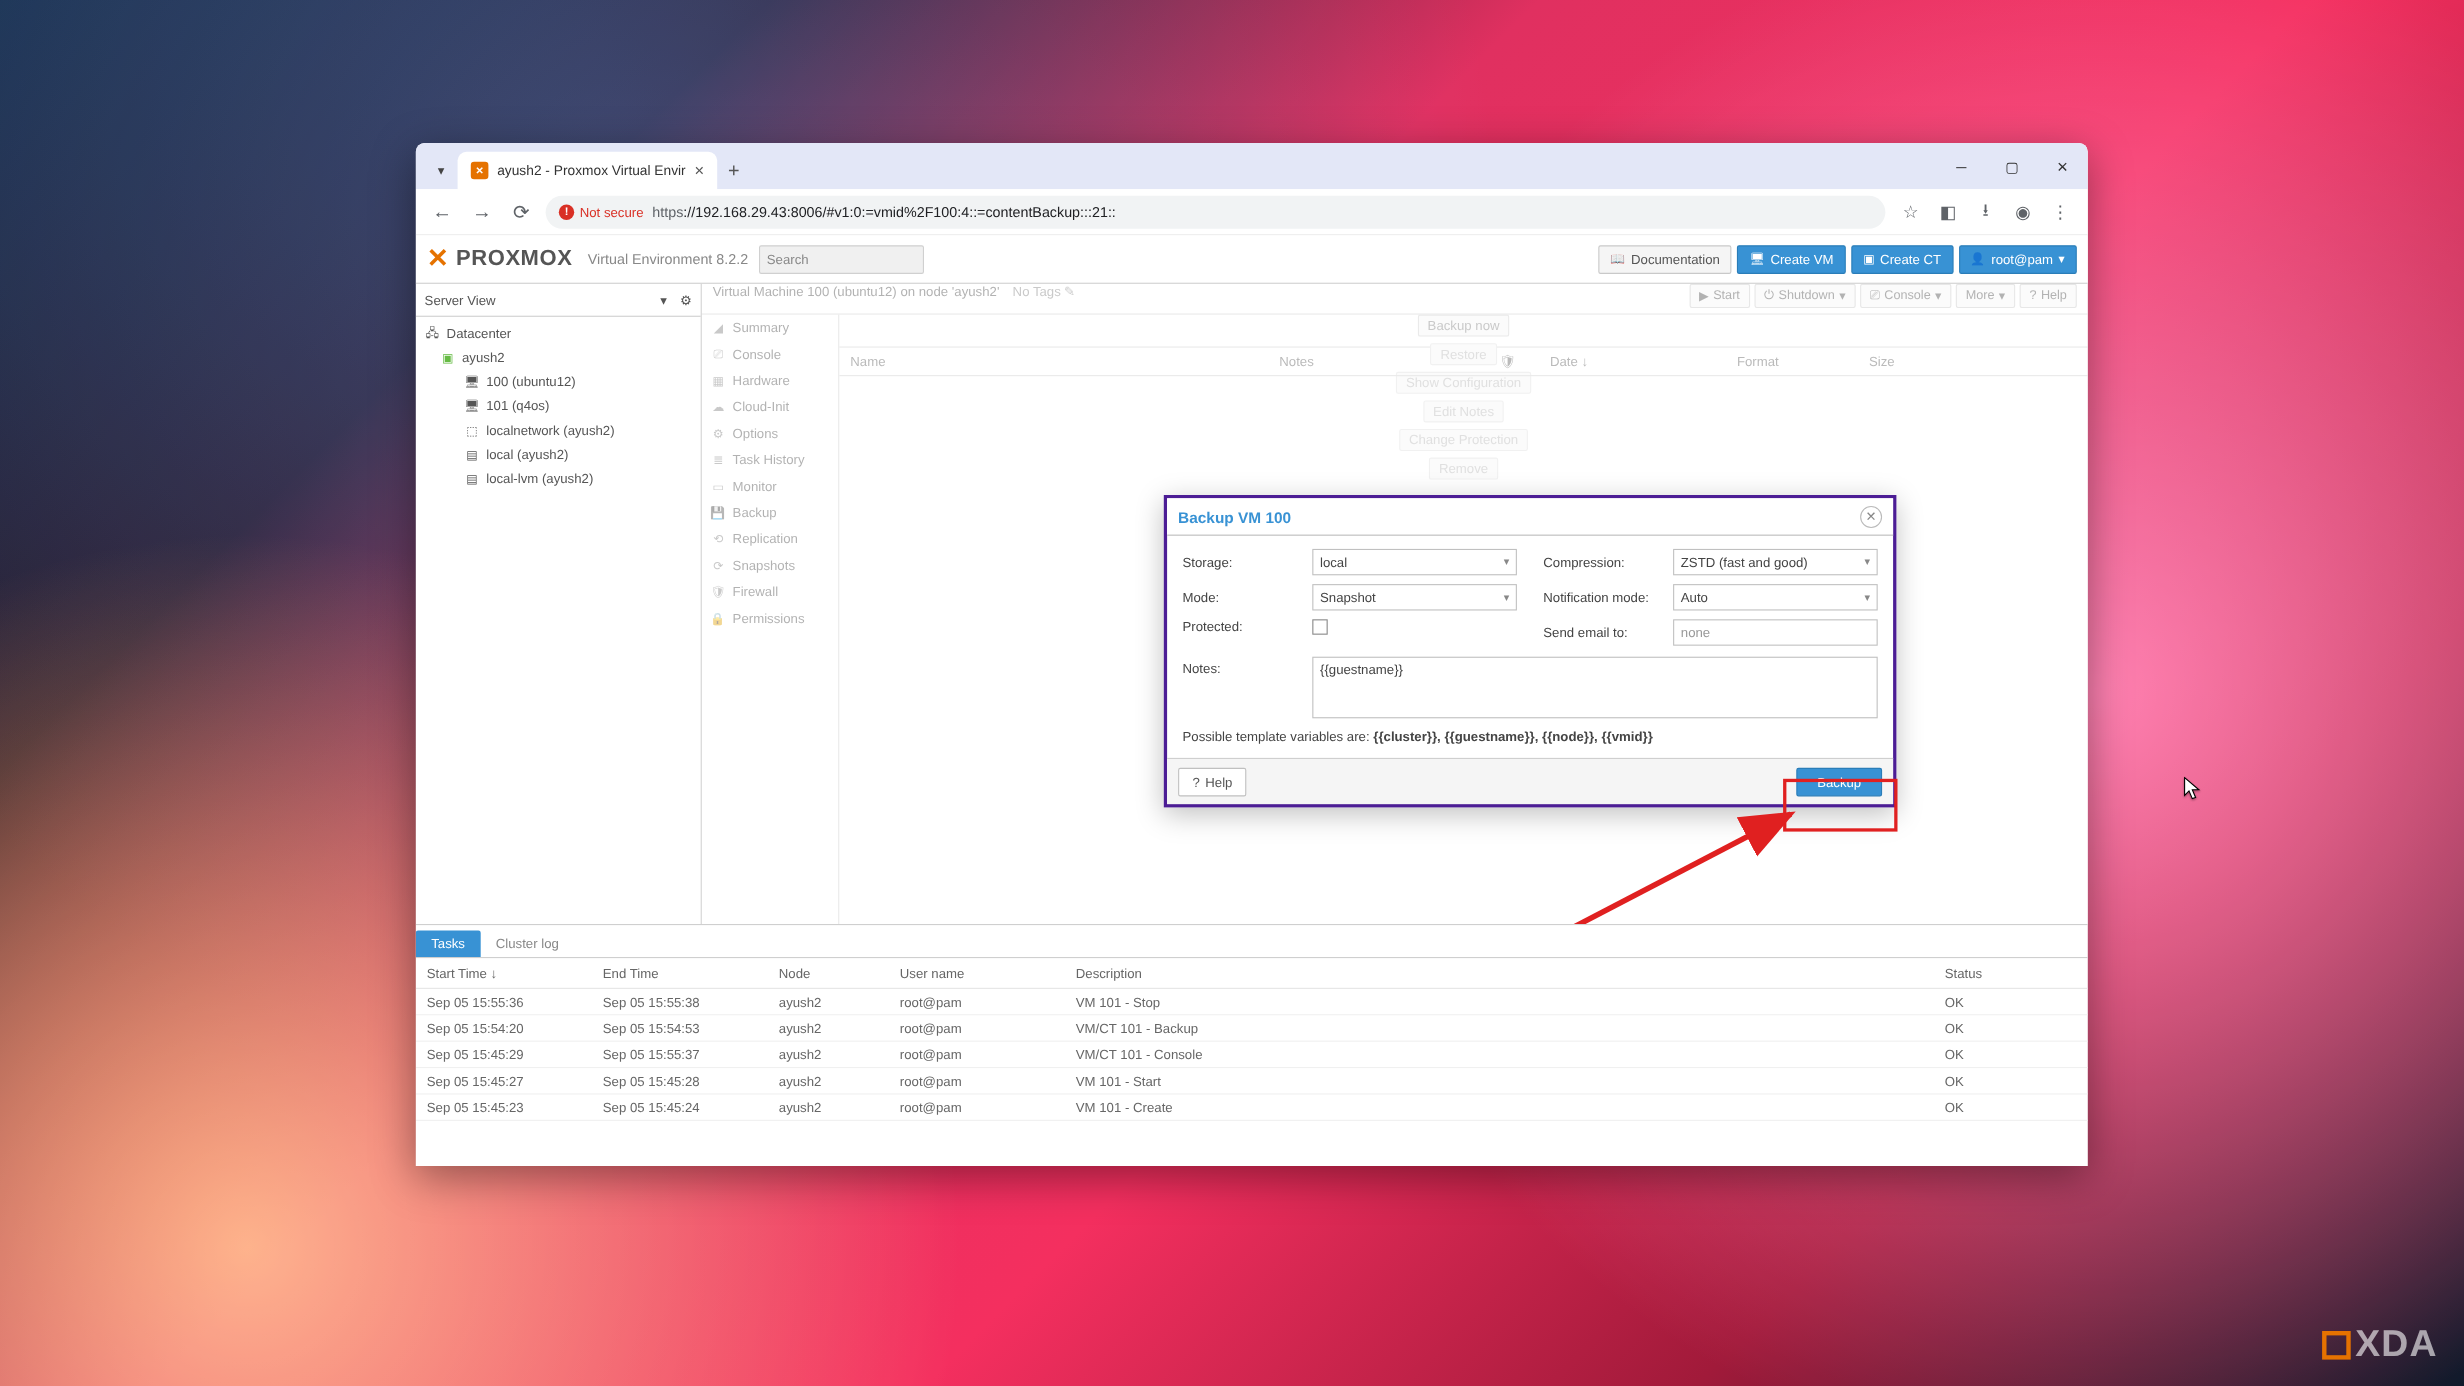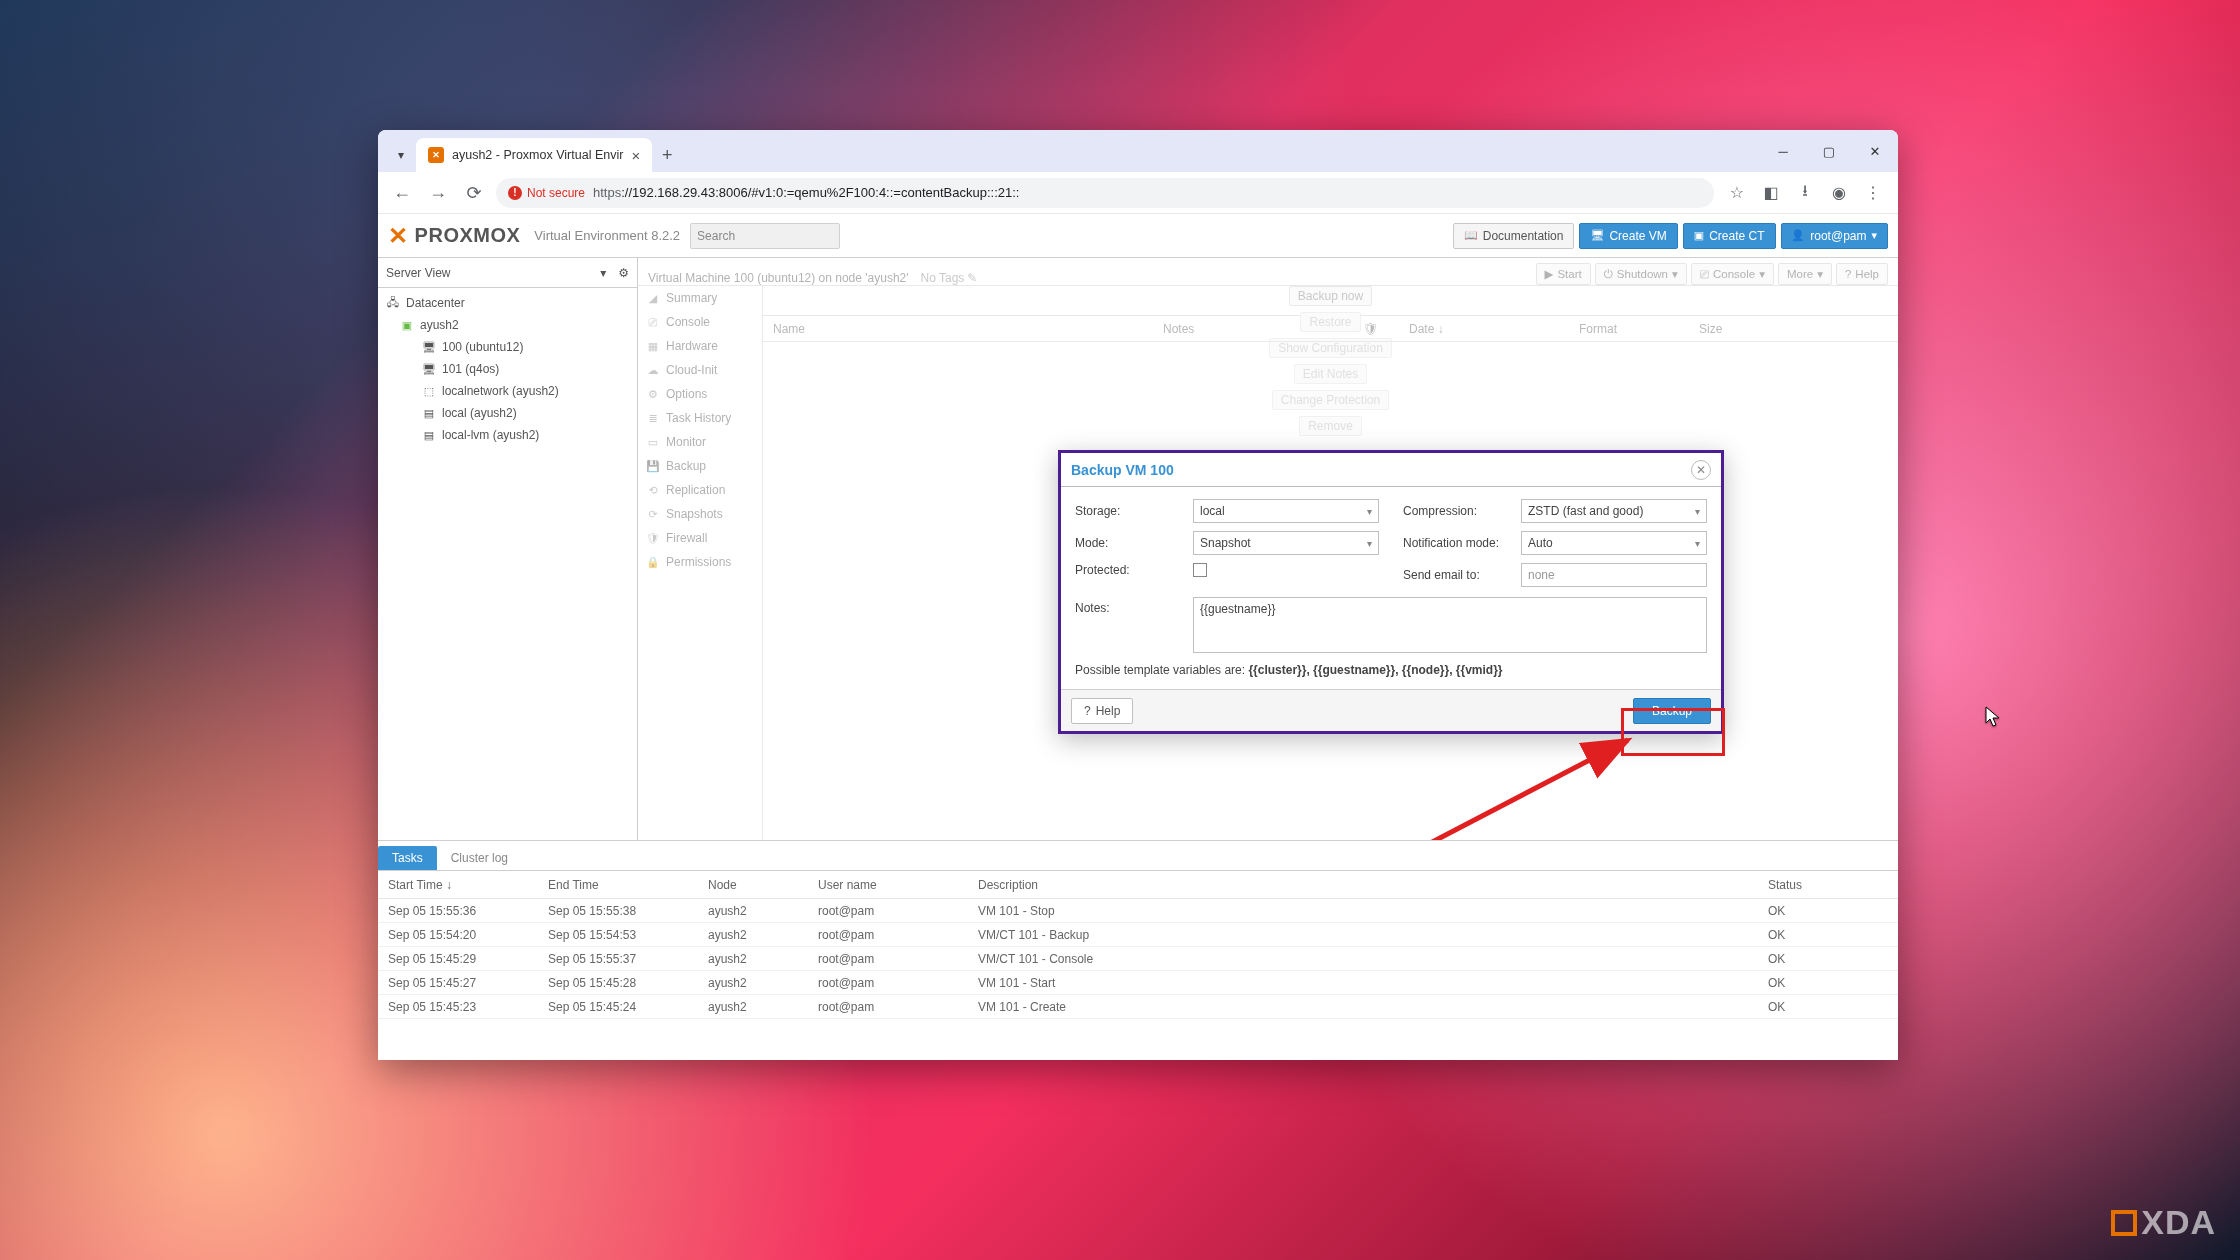--- a/index.html
+++ b/index.html
@@ -42,21 +42,21 @@
 .pve-body { flex:1; display:flex; overflow:hidden; }
 .pve-side { width:260px; border-right:1px solid #cfcfcf; display:flex; flex-direction:column; }
 .pve-side-head { height:30px; border-bottom:1px solid #cfcfcf; display:flex; align-items:center; padding:0 8px; font-size:12px; color:#555; gap:6px; }
 .pve-tree { padding: 4px 0; font-size:12px; color:#555; }
 .tree-item { display:flex; align-items:center; padding: 4px 8px; gap:6px; cursor:pointer; }
 .tree-item.l1 { padding-left: 22px; }
 .tree-item.l2 { padding-left: 44px; }
 .tree-icon { width:14px; height:14px; display:flex; align-items:center; justify-content:center; font-size:11px; }
 
 .pve-main { flex:1; display:flex; flex-direction:column; position:relative; }
-.pve-main-head { height:28px; border-bottom:1px solid #cfcfcf; display:flex; align-items:flex-end; padding: 0 10px; font-size:12px; color:#555; gap:12px; }
+.pve-main-head { height:28px; border-bottom:1px solid #cfcfcf; display:flex; align-items:flex-start; padding: 0 10px; font-size:12px; color:#555; gap:12px; }
 .pve-main-head .tag { color:#888; display:flex; align-items:center; gap:3px; }
 .pve-main-head-right { margin-left:auto; display:flex; gap:4px; }
 .pve-main-head-right .b { height:22px; padding:0 8px; display:flex; align-items:center; gap:4px; font-size:11.5px; border:1px solid #c9c9c9; background:#f5f5f5; border-radius:2px; color:#555; cursor:pointer; }
 
 .pve-content { flex:1; display:flex; }
 .pve-menu { width:125px; border-right:1px solid #cfcfcf; font-size:12px; color:#555; }
 .menu-item { display:flex; align-items:center; padding: 5px 8px; gap:6px; cursor:pointer; }
 .menu-item .mi { width:14px; text-align:center; color:#888; font-size:11px; }
 
 .pve-grid { flex:1; display:flex; flex-direction:column; }
@@ -135,21 +135,21 @@
   <div class="toolbar">
     <div class="navbtn">←</div>
     <div class="navbtn">→</div>
     <div class="navbtn">⟳</div>
     <div class="addrbar">
       <span class="insecure">
         <span class="insecure-icon">!</span>
         <span>Not secure</span>
       </span>
       <span>
-        <span class="url-https">https</span><span class="url-rest">://192.168.29.43:8006/#v1:0:=qemu%2F100:4::=contentBackup:::21::</span>
+        <span class="url-https">https</span><span class="url-rest">://192.168.29.43:8006/#v1:0:=vmid%2F100:4::=contentBackup:::21::</span>
       </span>
     </div>
     <div class="toolbar-right">
       <div class="icon">☆</div>
       <div class="icon">◧</div>
       <div class="icon">⭳</div>
       <div class="icon">◉</div>
       <div class="icon">⋮</div>
     </div>
   </div>

